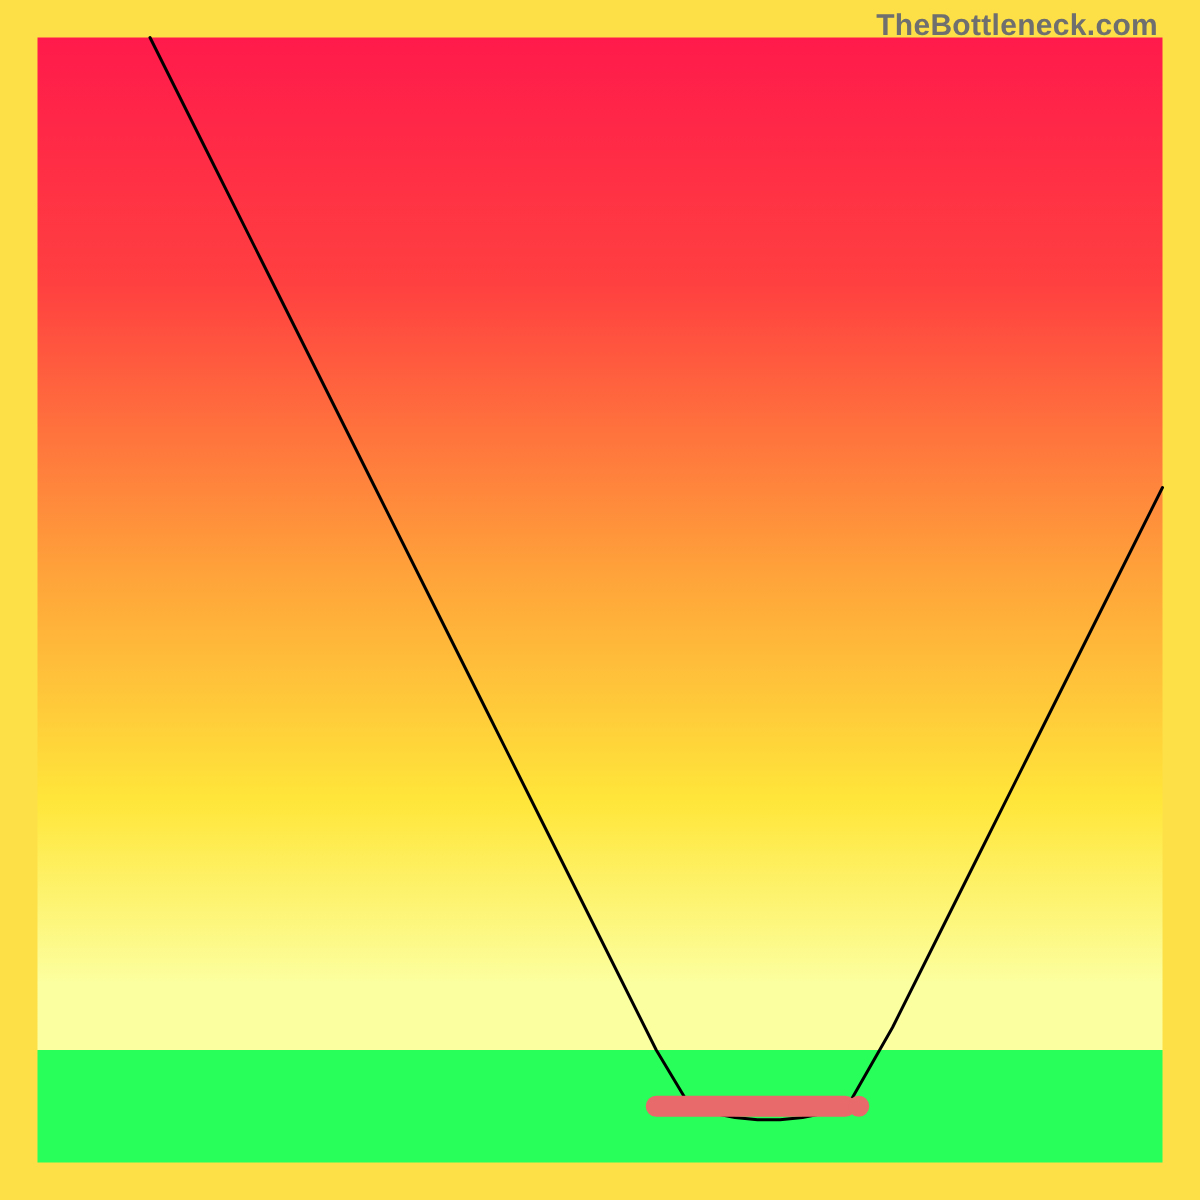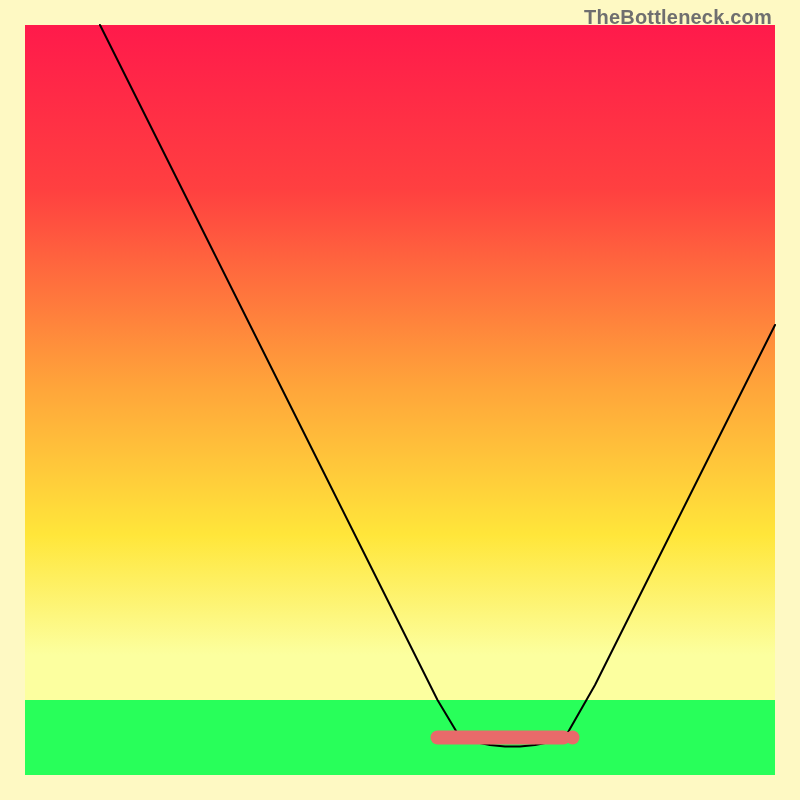--- a/index.html
+++ b/index.html
@@ -8,21 +8,21 @@
     width: 800px;
     height: 800px;
     background: #000;
     overflow: hidden;
     font-family: Arial, Helvetica, sans-serif;
   }
   .stage {
     position: relative;
     width: 800px;
     height: 800px;
-    background: #fef9c3;
+    background: #fde047;
   }
   .plot-area {
     position: absolute;
     left: 25px;
     top: 25px;
     width: 750px;
     height: 750px;
     
     background: linear-gradient(
       to bottom,

